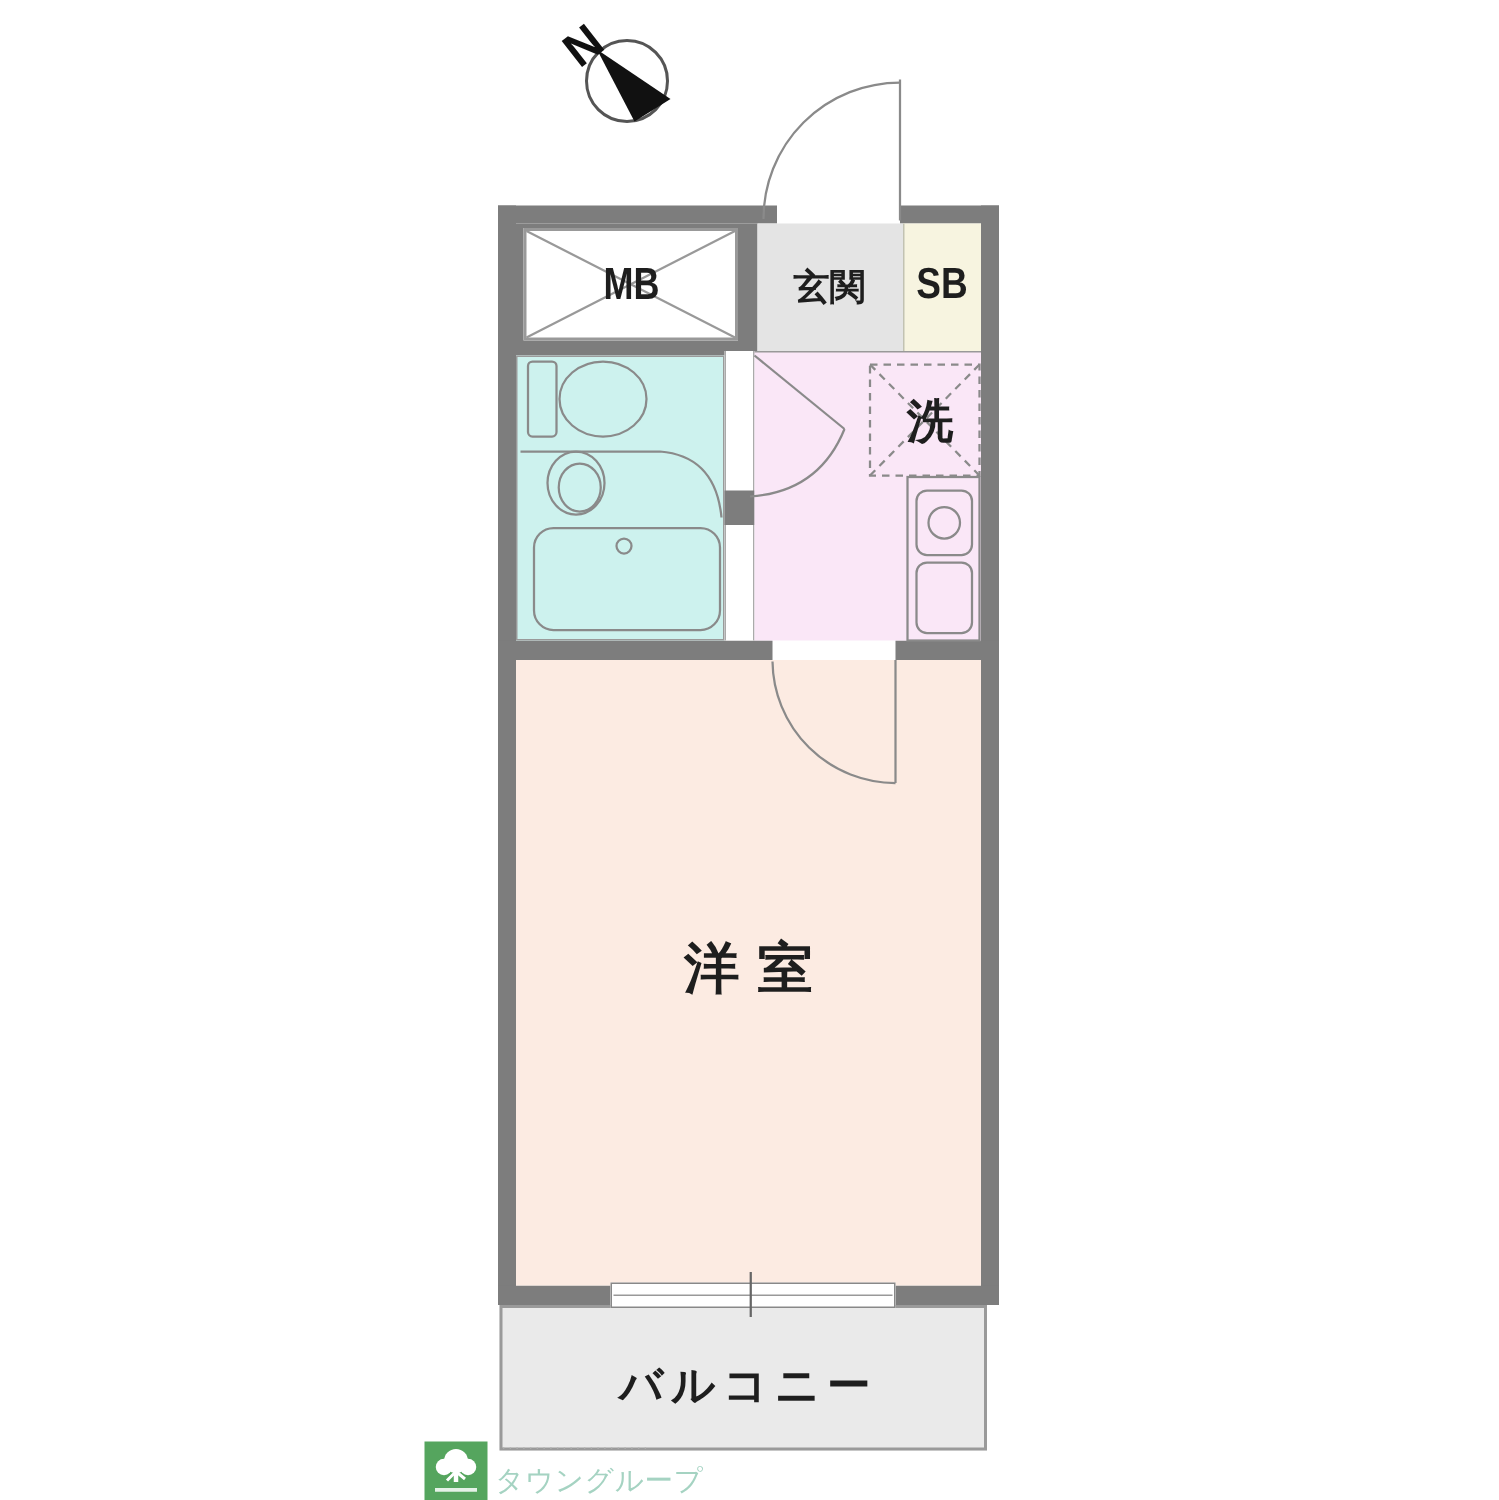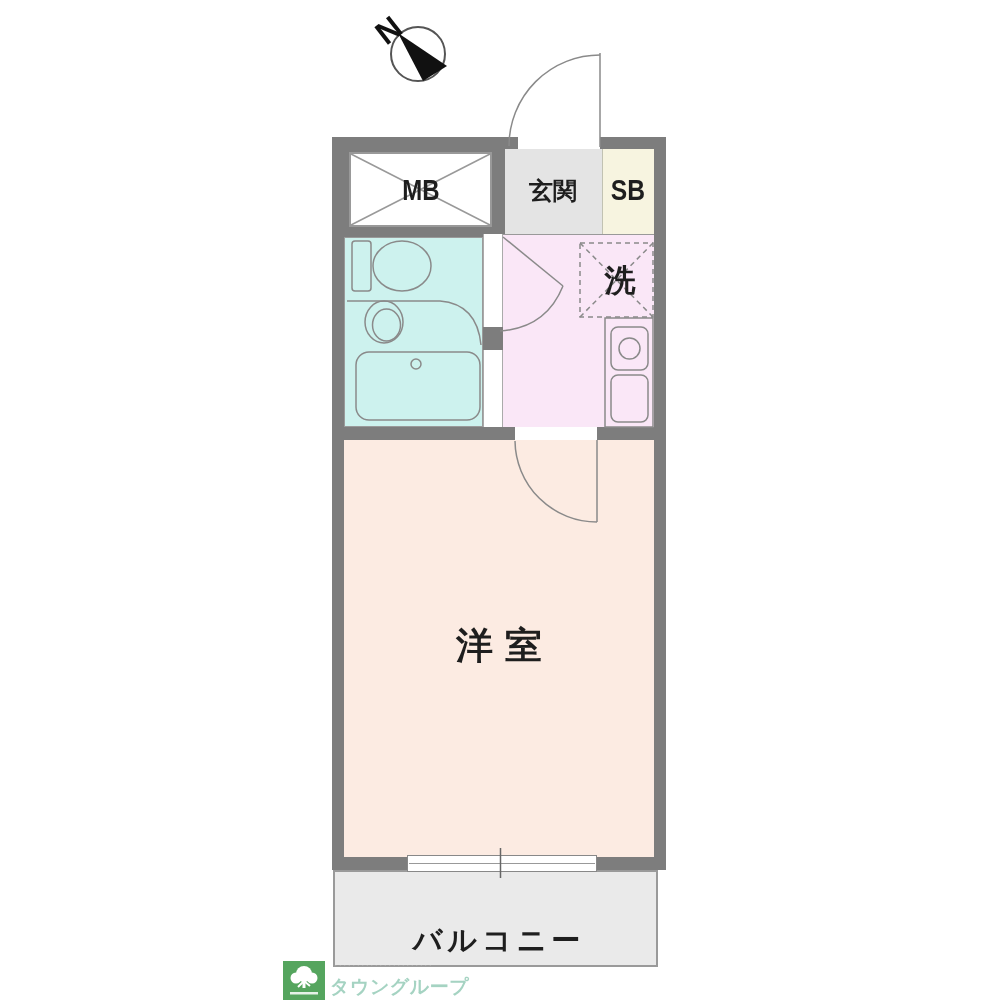--- a/index.html
+++ b/index.html
@@ -21,26 +21,26 @@
   .western{left:344px;top:440px;width:310px;height:417px;background:#fcebe2;}
   .mbbox{left:349px;top:152px;width:143px;height:75px;background:#ffffff;border:2px solid #999999;}
   .window{left:407px;top:855px;width:190px;height:17px;background:#ffffff;border:1px solid #888888;}
   
   .lbl{position:absolute;color:#1e1e1e;white-space:nowrap;transform:translate(-50%,-50%);}
   .lbl-mb{left:421px;top:190px;font-size:30px;font-weight:700;transform:translate(-50%,-50%) scaleX(0.8);}
   .lbl-genkan{left:553px;top:191px;font-size:24px;font-weight:600;}
   .lbl-sb{left:628px;top:190px;font-size:29px;font-weight:700;transform:translate(-50%,-50%) scaleX(0.85);}
   .lbl-laundry{left:620px;top:281px;font-size:31px;font-weight:600;}
   .lbl-room{left:505px;top:646px;font-size:37px;font-weight:700;letter-spacing:12px;}
-  .lbl-balcony{left:499px;top:924px;font-size:29px;font-weight:600;letter-spacing:5px;margin-top:17px;}
+  .lbl-balcony{left:499px;top:924px;font-size:29px;font-weight:600;letter-spacing:5px;}
   
   #overlay{position:absolute;left:0;top:0;width:999px;height:1000px;pointer-events:none;}
   
   .logo-mark{left:283px;top:961px;width:42px;height:39px;background:#55a55e;}
-  .logo-brand{position:absolute;left:330px;top:974px;font-size:19px;font-weight:700;color:#a5d3c2;letter-spacing:0.5px;white-space:nowrap;}
+  .logo-brand{position:absolute;left:330px;top:974px;font-size:19px;font-weight:400;color:#a5d3c2;letter-spacing:0.5px;white-space:nowrap;}
   .logo-tagline{position:absolute;left:334px;top:962px;font-size:7px;color:#b3b3b3;letter-spacing:1px;white-space:nowrap;}
 </style>
 </head>
 <body>
 
 <div id="canvas">
 
   <div class="abs balcony"></div>
 
   <div class="abs wall" style="left:332px;top:137px;width:186px;height:12px;"></div>

